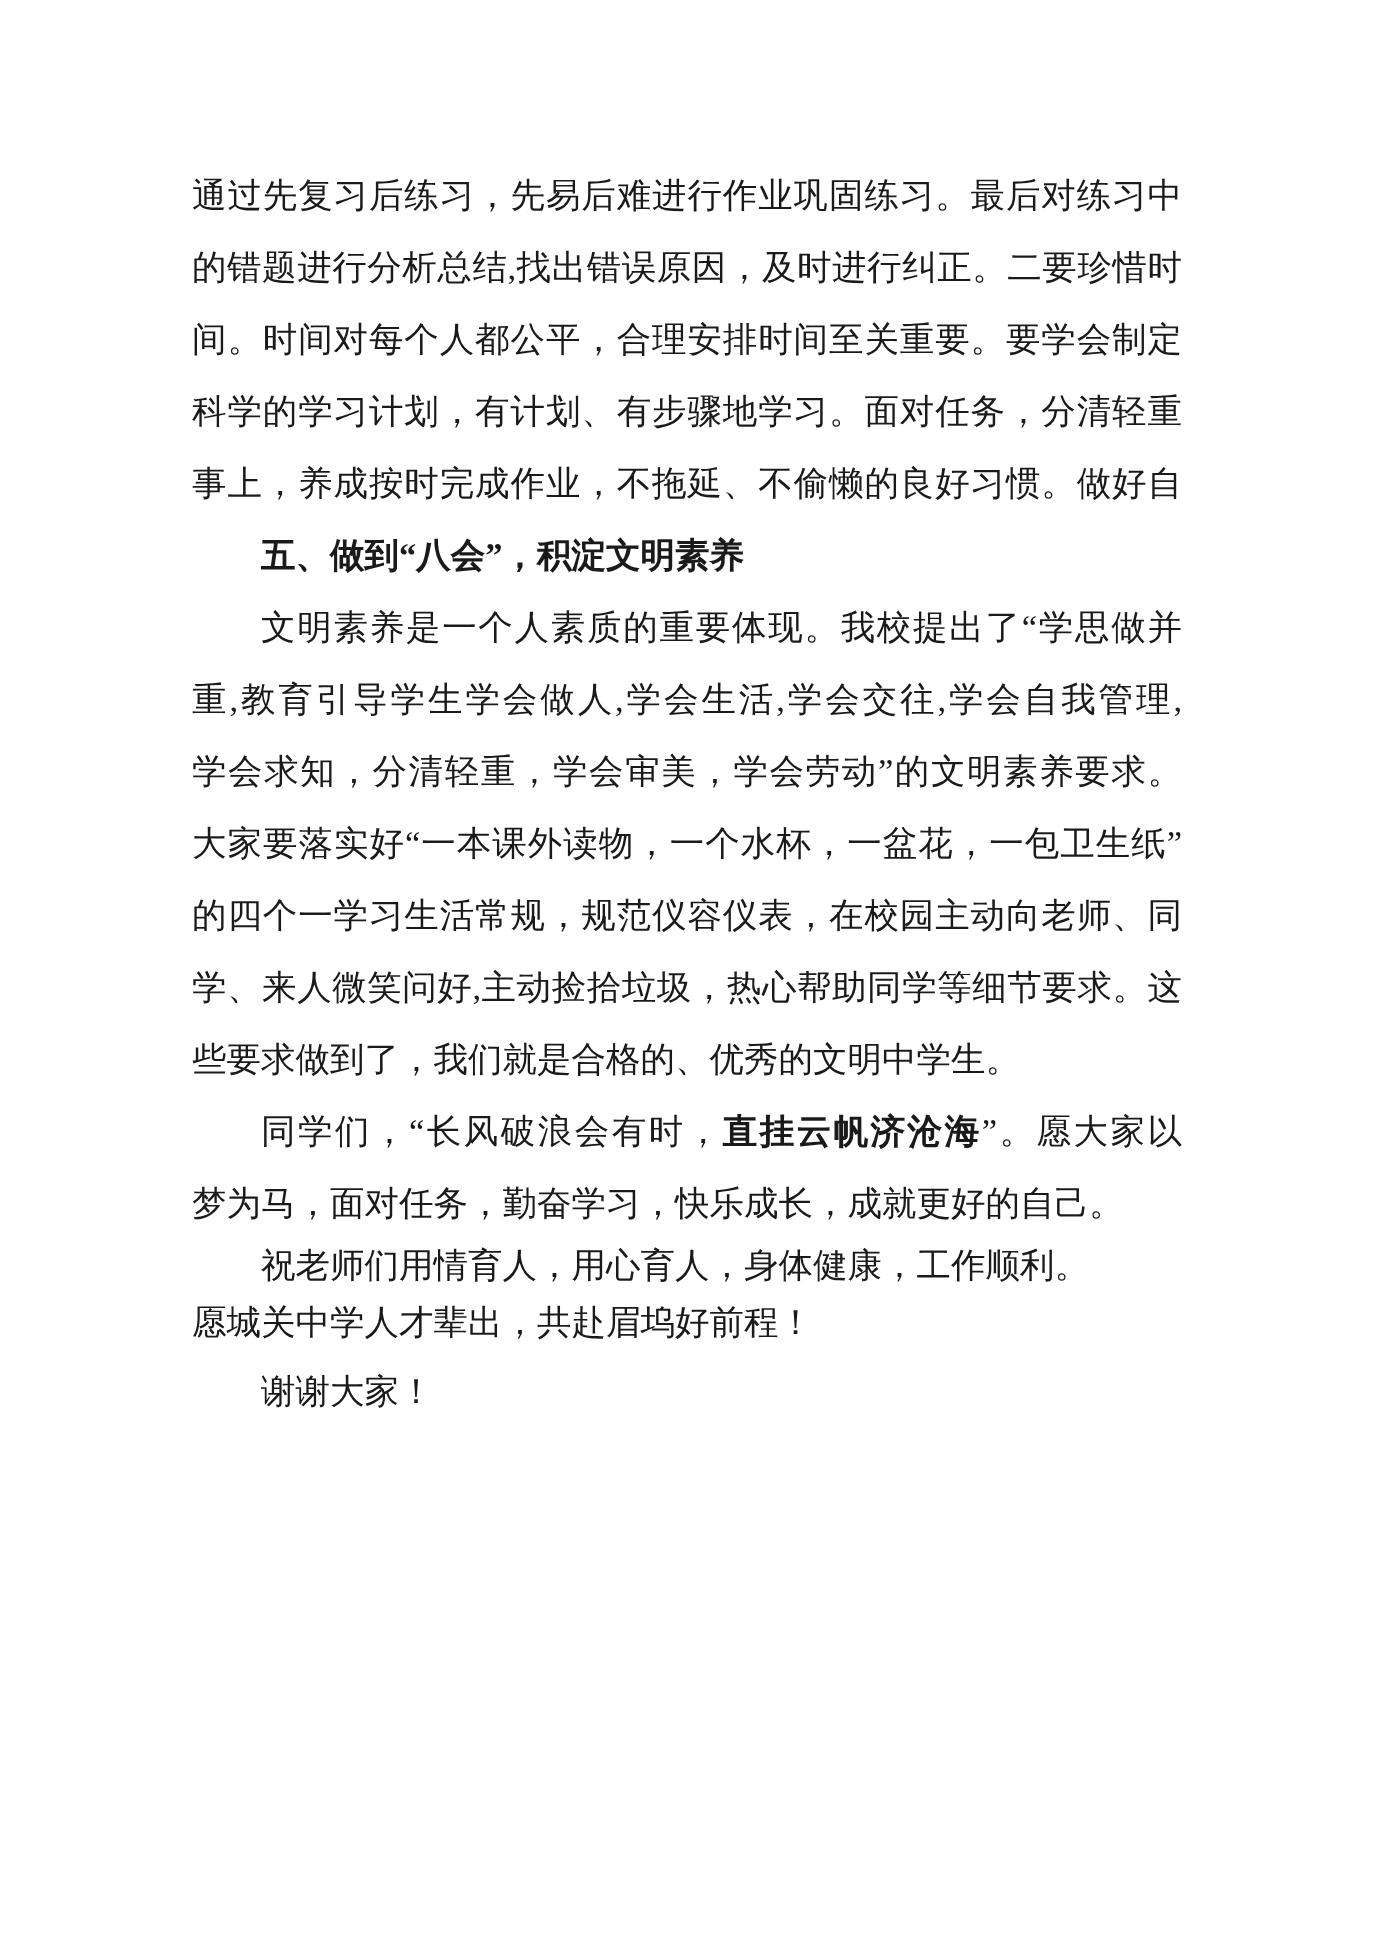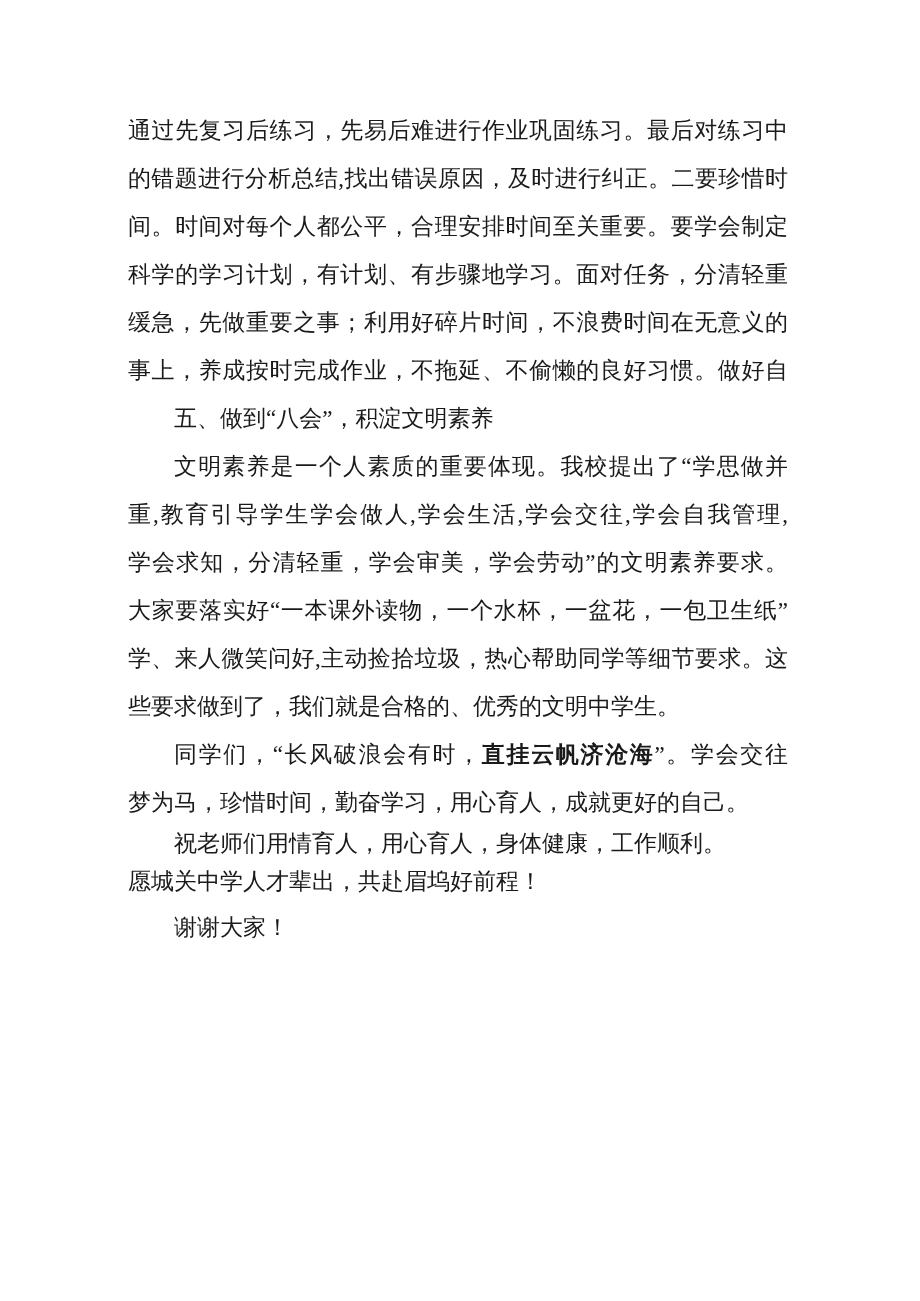--- a/index.html
+++ b/index.html
@@ -32,56 +32,56 @@
     overflow: hidden;
   }
   .short {
     text-align: left;
     text-align-last: left;
   }
   .indent {
     text-indent: 46px;
   }
   .heading {
-    font-weight: normal;
+    font-weight: bold;
     text-align: right;
     text-align-last: left;
   }
   .bold-seg {
     font-weight: bold;
   }
   .h33 { height: 33px; line-height: 33px; }
   .h43 { height: 43px; line-height: 43px; }
   .h50 { height: 50px; line-height: 50px; }
 </style>
 </head>
 <body>
 
 <div class="page">
   <div class="content">
 
     <div class="line">通过先复习后练习，先易后难进行作业巩固练习。最后对练习中</div>
     <div class="line">的错题进行分析总结,找出错误原因，及时进行纠正。二要珍惜时</div>
     <div class="line">间。时间对每个人都公平，合理安排时间至关重要。要学会制定</div>
     <div class="line">科学的学习计划，有计划、有步骤地学习。面对任务，分清轻重</div>
-    <div class="line">缓急，先做重要之事；利用好碎片时间，不浪费时间在无意义的</div>
     <div class="line">事上，养成按时完成作业，不拖延、不偷懒的良好习惯。做好自</div>
 
     <div class="line heading indent">五、做到“八会”，积淀文明素养</div>
 
     <div class="line indent">文明素养是一个人素质的重要体现。我校提出了“学思做并</div>
     <div class="line">重,教育引导学生学会做人,学会生活,学会交往,学会自我管理,</div>
     <div class="line">学会求知，分清轻重，学会审美，学会劳动”的文明素养要求。</div>
     <div class="line">大家要落实好“一本课外读物，一个水杯，一盆花，一包卫生纸”</div>
+    <div class="line">的四个一学习生活常规，规范仪容仪表，在校园主动向老师、同</div>
     <div class="line">学、来人微笑问好,主动捡拾垃圾，热心帮助同学等细节要求。这</div>
     <div class="line short">些要求做到了，我们就是合格的、优秀的文明中学生。</div>
 
     <div class="line indent">
-      <span>同学们，“长风破浪会有时，</span><span class="bold-seg">直挂云帆济沧海</span><span>”。学会交往</span>
+      <span>同学们，“长风破浪会有时，</span><span class="bold-seg">直挂云帆济沧海</span><span>”。愿大家以</span>
     </div>
-    <div class="line short">梦为马，珍惜时间，勤奋学习，用心育人，成就更好的自己。</div>
+    <div class="line short">梦为马，面对任务，勤奋学习，快乐成长，成就更好的自己。</div>
 
     <div class="line short indent h33">祝老师们用情育人，用心育人，身体健康，工作顺利。</div>
     <div class="line short h43">愿城关中学人才辈出，共赴眉坞好前程！</div>
     <div class="line short indent h50">谢谢大家！</div>
 
   </div>
 </div>
 
 </body></html>

